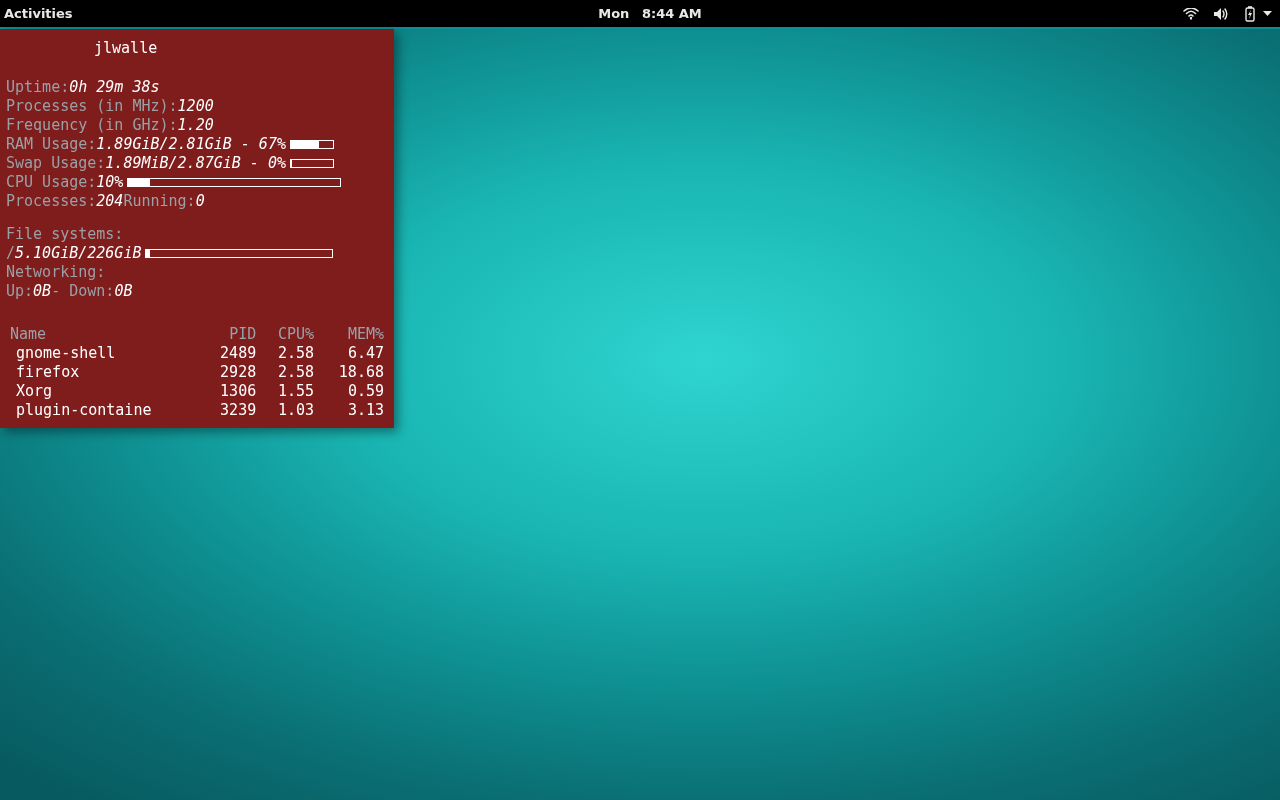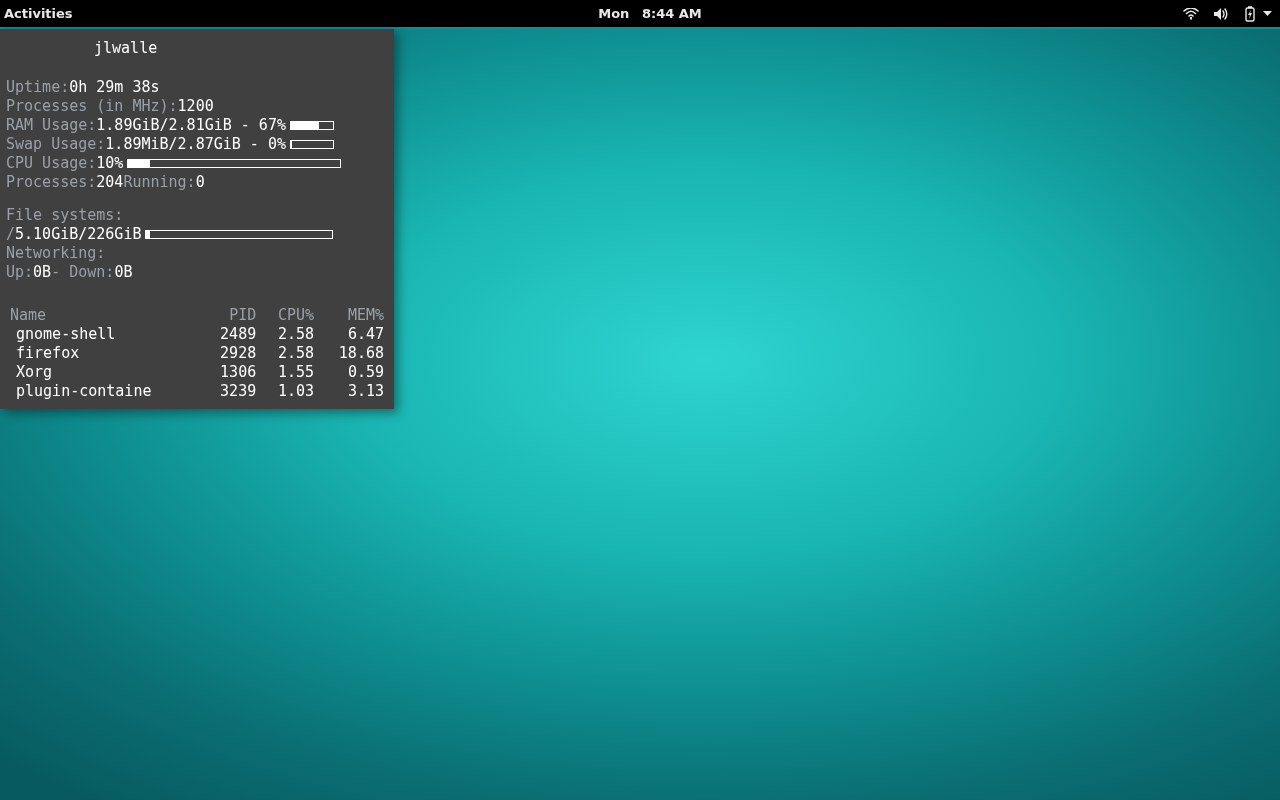--- a/index.html
+++ b/index.html
@@ -17,30 +17,30 @@
   .topbar .activities{cursor:pointer;}
   .topbar .clock{position:absolute;left:50%;transform:translateX(-50%);}
   .topbar .clock .day{margin-right:8px;margin-left:20px;}
   .topbar .tray{position:absolute;right:8px;display:flex;align-items:center;gap:14px;}
   .topbar .tray svg{display:block;}
   .topbar .tray .caret{margin-left:-8px;}
 
   
   .conky{
     position:absolute;top:29px;left:0;width:382px;
-    background:#404040;color:#fff;
+    background:#7f1d1d;color:#fff;
     font-family:"DejaVu Sans Mono","Liberation Mono",monospace;
     font-size:15px;line-height:19px;
     padding:10px 6px 8px 6px;
     box-shadow:4px 4px 10px rgba(0,0,0,0.4);
   }
   .conky .title{text-align:left;font-weight:400;color:#fff;padding-left:88px;margin-bottom:20px;}
   .row{white-space:nowrap;display:flex;align-items:center;}
   .label{color:#9aa0a6;}
-  .val{color:#fff;}
+  .val{color:#fff;font-style:italic;}
   .bar{display:inline-block;height:7px;border:1px solid #fff;vertical-align:middle;margin-left:4px;position:relative;flex:0 0 auto;}
   .bar .fill{position:absolute;left:0;top:0;bottom:0;background:#fff;}
   .sep{height:14px;}
   .ptable{width:100%;border-collapse:collapse;color:#fff;font-family:inherit;font-size:15px;margin-top:10px;}
   .ptable th{color:#9aa0a6;font-weight:400;text-align:right;padding:0 4px;}
   .ptable th:first-child{text-align:left;}
   .ptable td{text-align:right;padding:0 4px;}
   .ptable td:first-child{text-align:left;padding-left:10px;}
   .accent{border-top:2px solid #0a8f95;position:absolute;top:27px;left:0;right:0;height:0;}
 </style>
@@ -85,20 +85,24 @@
 <div class="conky">
   <div class="title">jlwalle</div>
 
   <div class="row">
     <span class="label">Uptime: </span>
     <span class="val">0h 29m 38s</span>
   </div>
   <div class="row">
     <span class="label">Processes (in MHz): </span>
     <span class="val">1200</span>
+  </div>
+  <div class="row">
+    <span class="label">Frequency (in GHz): </span>
+    <span class="val">1.20</span>
   </div>
   <div class="row">
     <span class="label">RAM Usage: </span>
     <span class="val">1.89GiB/2.81GiB - 67%</span>
     <span class="bar" style="width:42px">
         <span class="fill" style="width:67%"></span>
       </span>
   </div>
   <div class="row">
     <span class="label">Swap Usage: </span>

